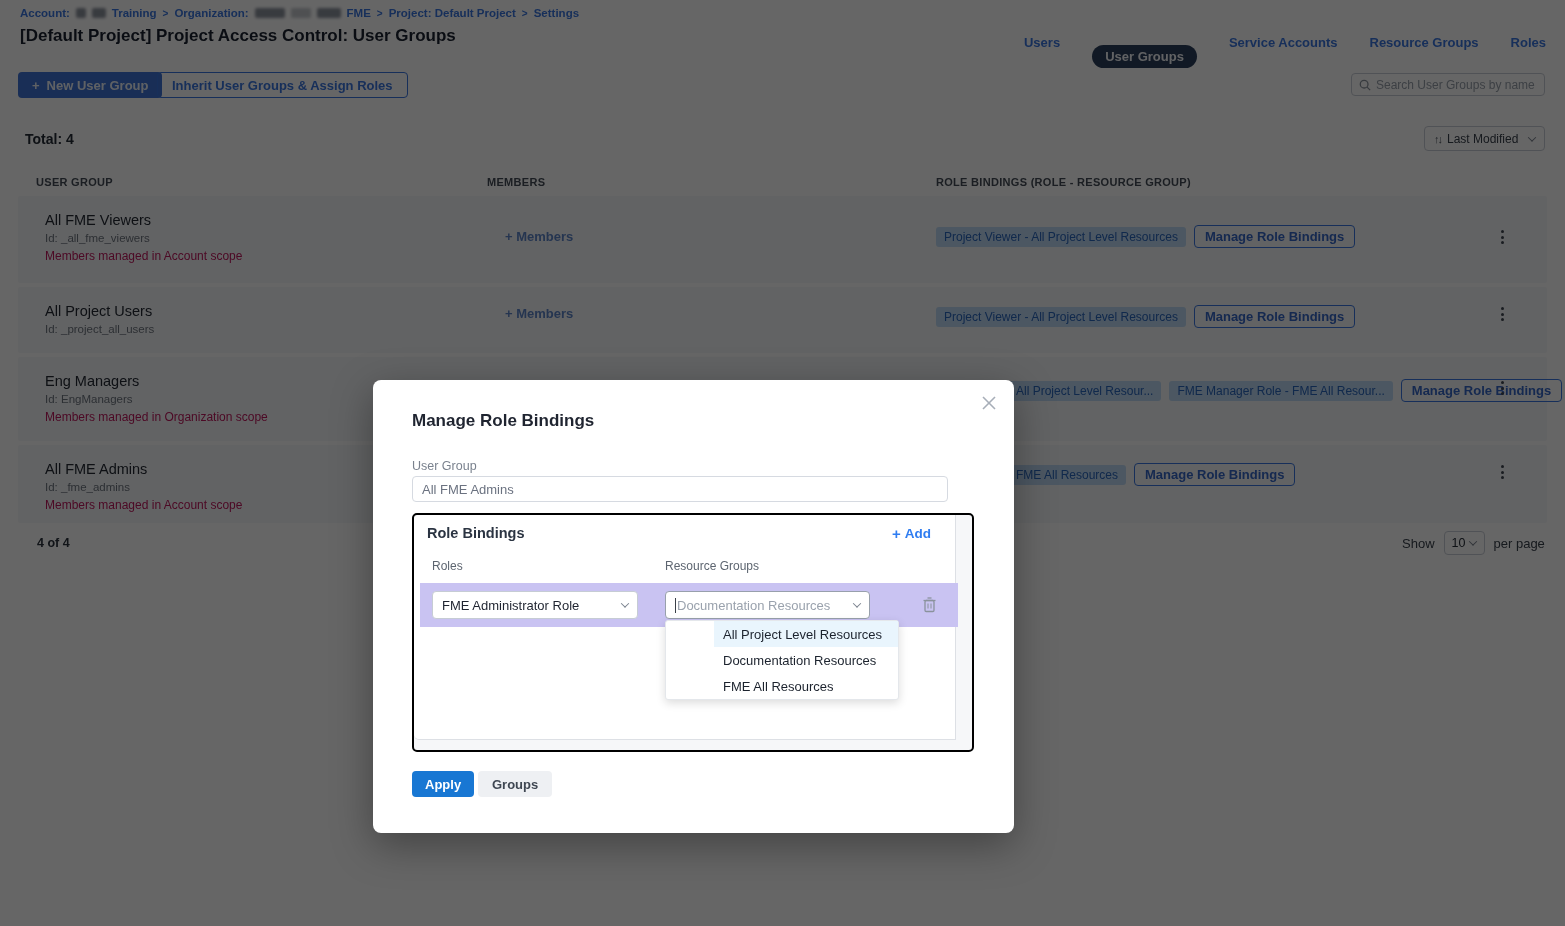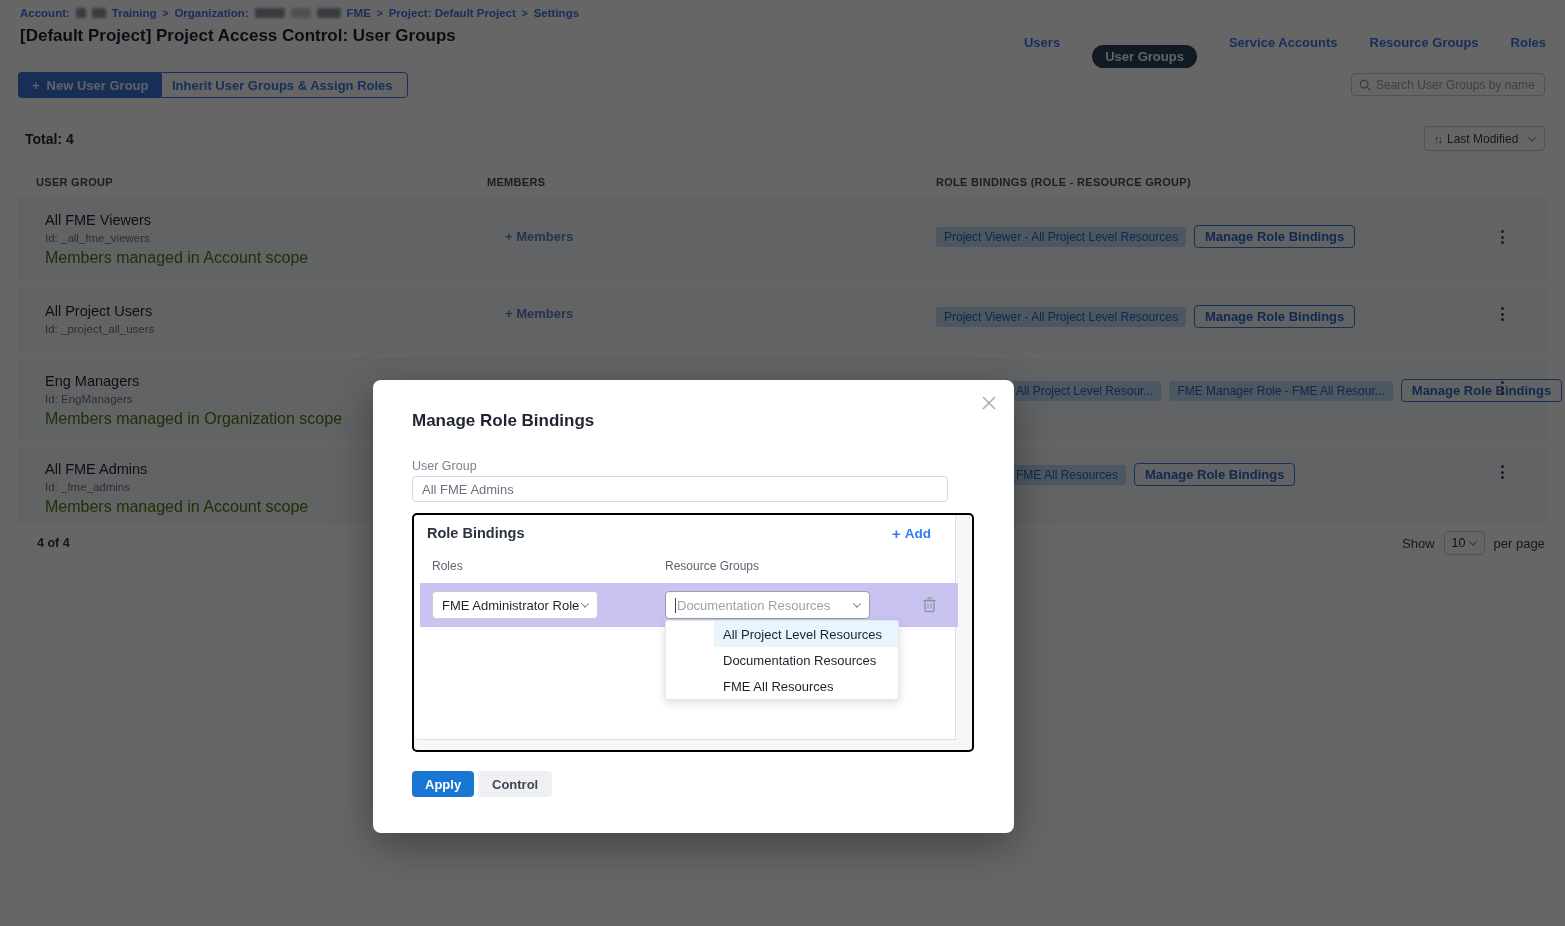--- a/index.html
+++ b/index.html
@@ -47,21 +47,21 @@
   .thead .h-m  { position:absolute; left:487px; }
   .thead .h-rb { position:absolute; left:936px; }
 
   .row { position:absolute; left:18px; width:1529px; background:#f6f7f9; border-radius:2px; }
   .r1 { top:196px; height:87px; }
   .r2 { top:287px; height:66px; }
   .r3 { top:357px; height:84px; }
   .r4 { top:445px; height:78px; }
   .g-name { position:absolute; left:27px; top:16px; font-size:14.5px; color:#232a34; }
   .g-id   { position:absolute; left:27px; top:36px; font-size:11.5px; color:#6e7680; }
-  .g-scope{ position:absolute; left:27px; top:53px; font-size:16px; color:#4d7c0f; cursor:pointer; }
+  .g-scope{ position:absolute; left:27px; top:53px; font-size:12px; color:#be185d; cursor:pointer; }
   .members-link { position:absolute; left:487px; font-size:13px; font-weight:700; color:#5c85c9; cursor:pointer; }
   .r1 .members-link { top:33px; } .r2 .members-link { top:19px; }
   .badges { position:absolute; display:flex; gap:8px; align-items:center; }
   .r1 .badges { left:918px; top:29px; } .r2 .badges { left:918px; top:18px; }
   .r3 .badges { left:990px; top:22px; } .r4 .badges { left:990px; top:18px; }
   .badge { background:#bdd9f4; color:#2a66bd; font-size:12px; padding:3px 8px; border-radius:3px; white-space:nowrap; }
   .manage-btn { border:1px solid #3b77e0; color:#3668c8; background:transparent; border-radius:4px;
     padding:3px 10px; font-size:13px; font-weight:600; font-family:inherit; cursor:pointer; white-space:nowrap; }
   .kebab { position:absolute; right:39px; display:flex; flex-direction:column; gap:2.5px; cursor:pointer; padding:4px; }
   .kebab i { width:3px; height:3px; border-radius:50%; background:#3f4752; }
@@ -96,21 +96,21 @@
   .add-link { position:absolute; right:24px; top:10px; display:flex; align-items:center; gap:4px;
     color:#2f7df1; font-size:13.5px; font-weight:600; cursor:pointer; }
   .add-plus { font-size:15px; font-weight:700; }
   .col-label { position:absolute; top:44px; font-size:12px; color:#5d6570; }
   .cl-roles { left:18px; } .cl-rg { left:251px; }
 
   .binding-row { position:absolute; left:6px; top:68px; width:538px; height:44px; background:#c9c3f2; }
   .sel { position:absolute; top:8px; height:28px; background:#fff; border:1px solid #c6ccd4;
     border-radius:4px; display:flex; align-items:center; padding:0 9px; font-size:13px; cursor:pointer; }
   .sel .chev { margin-left:auto; }
-  .sel-role { left:12px; width:166px; color:#1f2430; }
+  .sel-role { left:12px; width:206px; color:#1f2430; }
   .sel-rg { left:245px; width:205px; border-color:#98a0ac; color:#9aa2ad; }
   .caret-bar { width:1px; height:15px; background:#3a4048; margin-right:1px; flex:none; }
   .trash { position:absolute; left:502px; top:13px; cursor:pointer; }
 
   .dropdown { position:absolute; left:251px; top:105px; width:234px; background:#fff;
     border:1px solid #e4e7eb; border-radius:3px; box-shadow:0 3px 10px rgba(0,0,0,.14); z-index:5;padding-left:48px; }
   .dd-opt { height:26px; display:flex; align-items:center; padding:0 9px; font-size:13px;
     color:#1c232e; cursor:pointer; white-space:nowrap; }
   .dd-opt.hl { background:#e9f5fd; }
 
@@ -308,16 +308,16 @@
 
         <div class="dropdown">
           <div class="dd-opt hl">All Project Level Resources</div>
           <div class="dd-opt">Documentation Resources</div>
           <div class="dd-opt">FME All Resources</div>
         </div>
       </div>
     </div>
 
     <button class="btn-apply">Apply</button>
-    <button class="btn-cancel">Control</button>
+    <button class="btn-cancel">Groups</button>
   </div>
 
 </div>
 
 </body></html>

